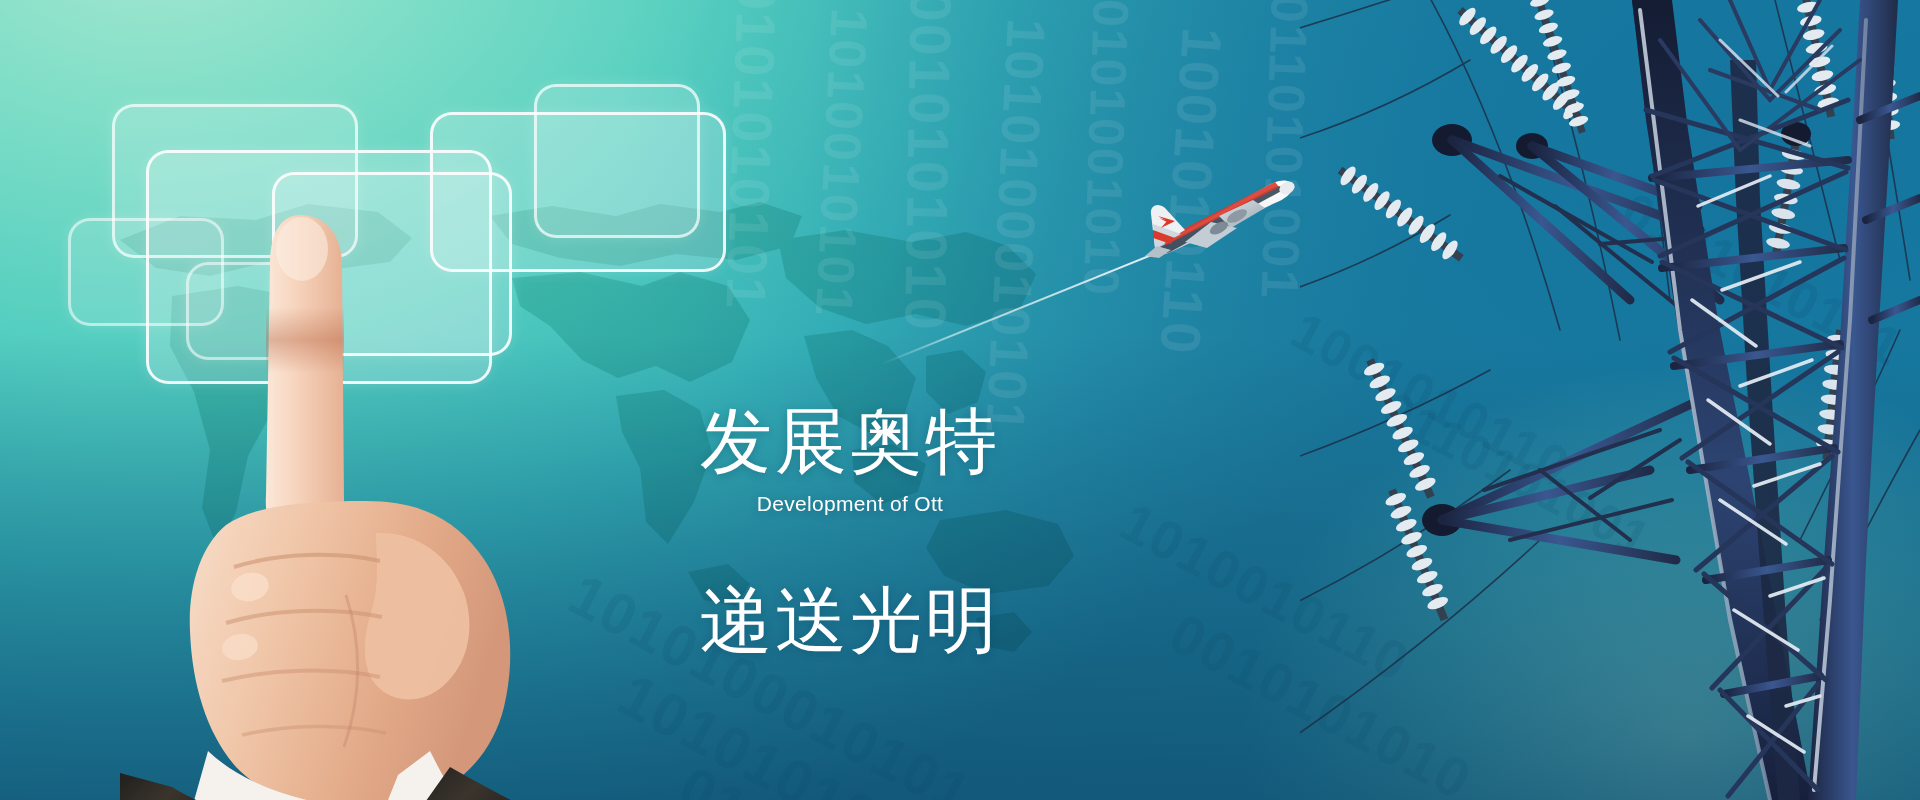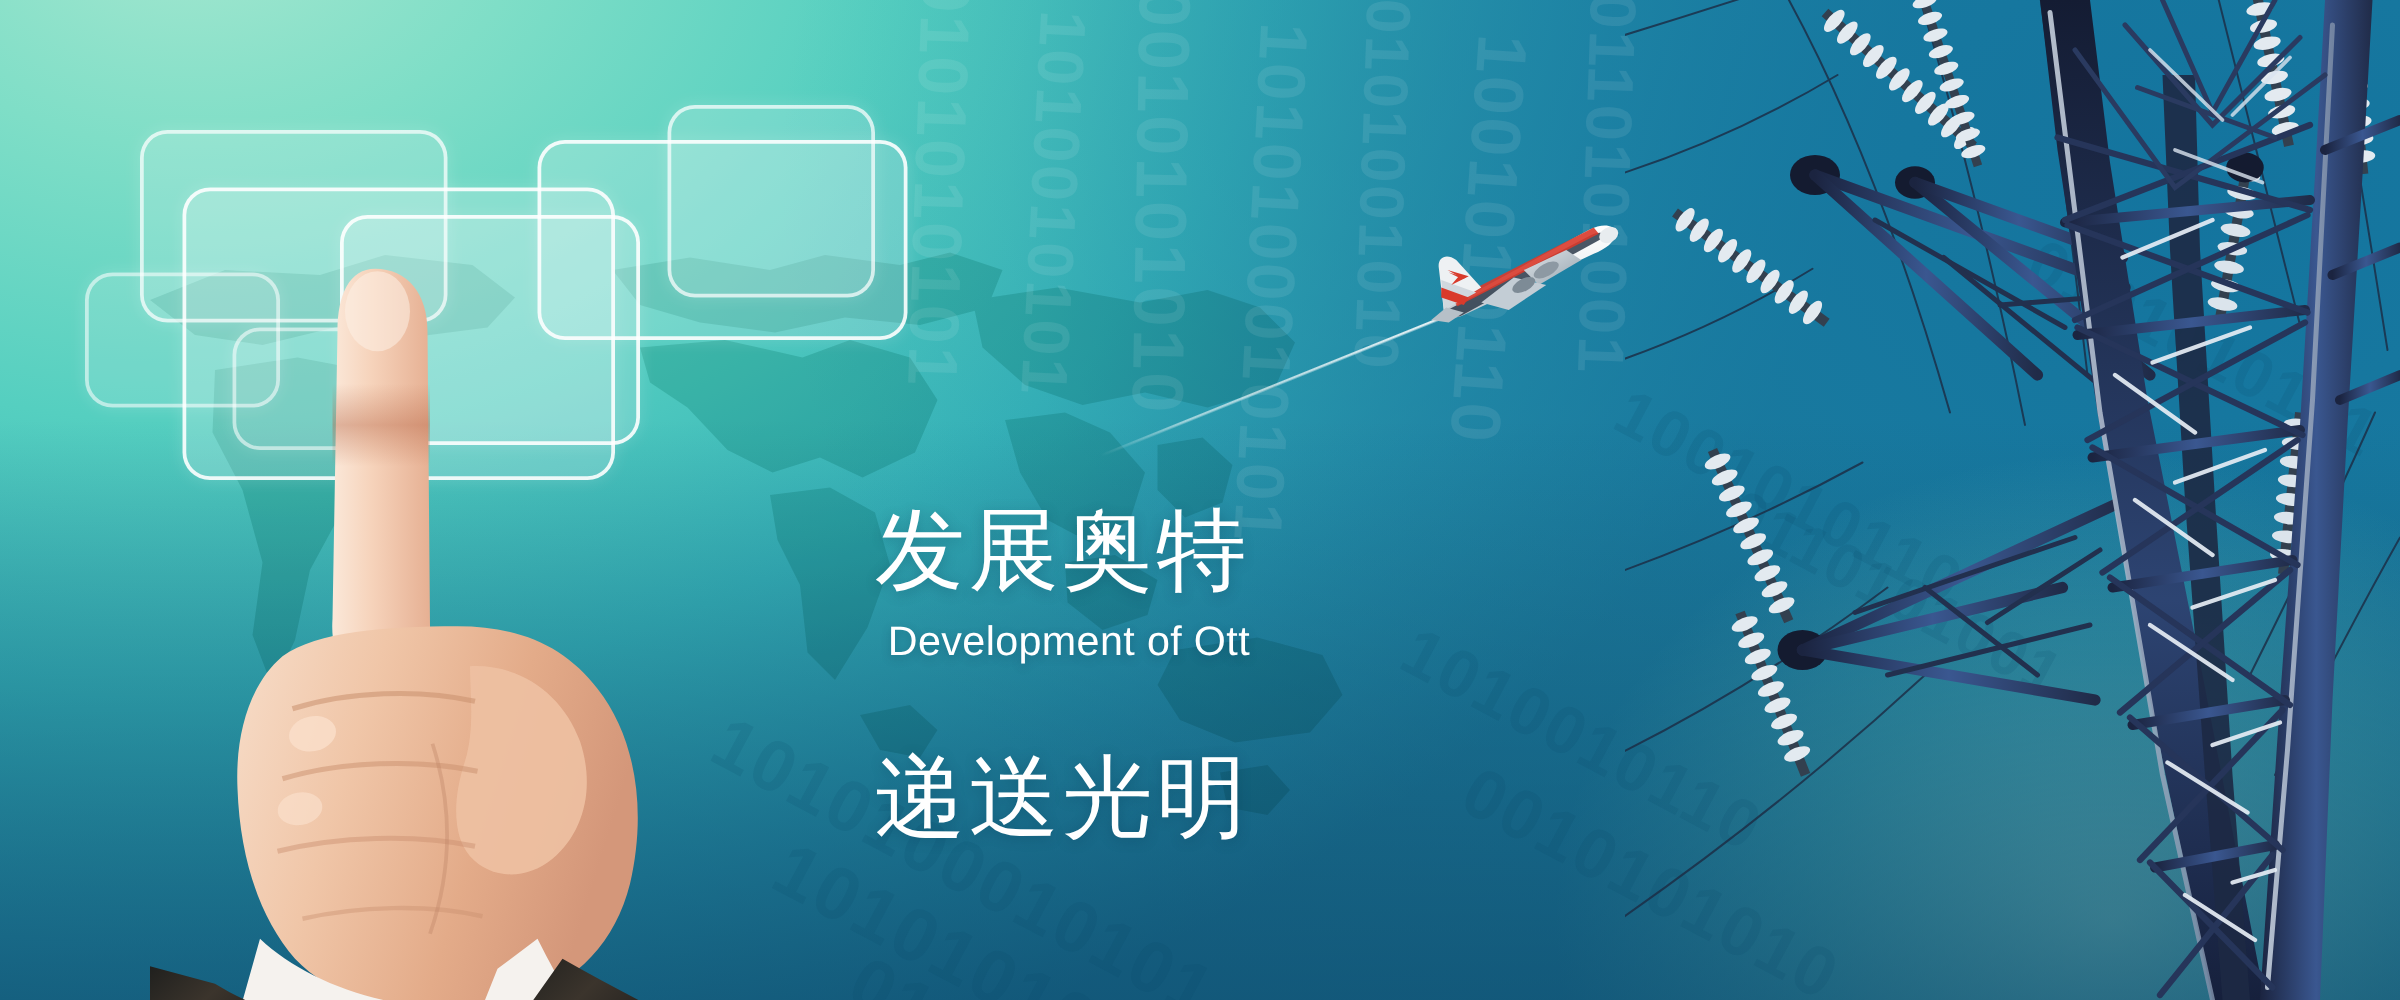--- a/index.html
+++ b/index.html
@@ -146,25 +146,25 @@
   .phrase { display: block; }
   .phrase-cn {
     font-size: 72px;
     line-height: 1.02;
     font-weight: 400;
     letter-spacing: 3px;
     white-space: nowrap;
     text-shadow: 0 2px 10px rgba(0,48,72,0.28);
   }
   .phrase-en {
-    font-size: 33px;
+    font-size: 21px;
     line-height: 1.5;
     font-weight: 400;
     letter-spacing: 0.3px;
-    text-align: right;
+    text-align: center;
     margin-top: 10px;
     white-space: nowrap;
     text-shadow: 0 2px 8px rgba(0,48,72,0.28);
   }
 </style>
 </head>
 <body>
 
 <div id="banner">
 

